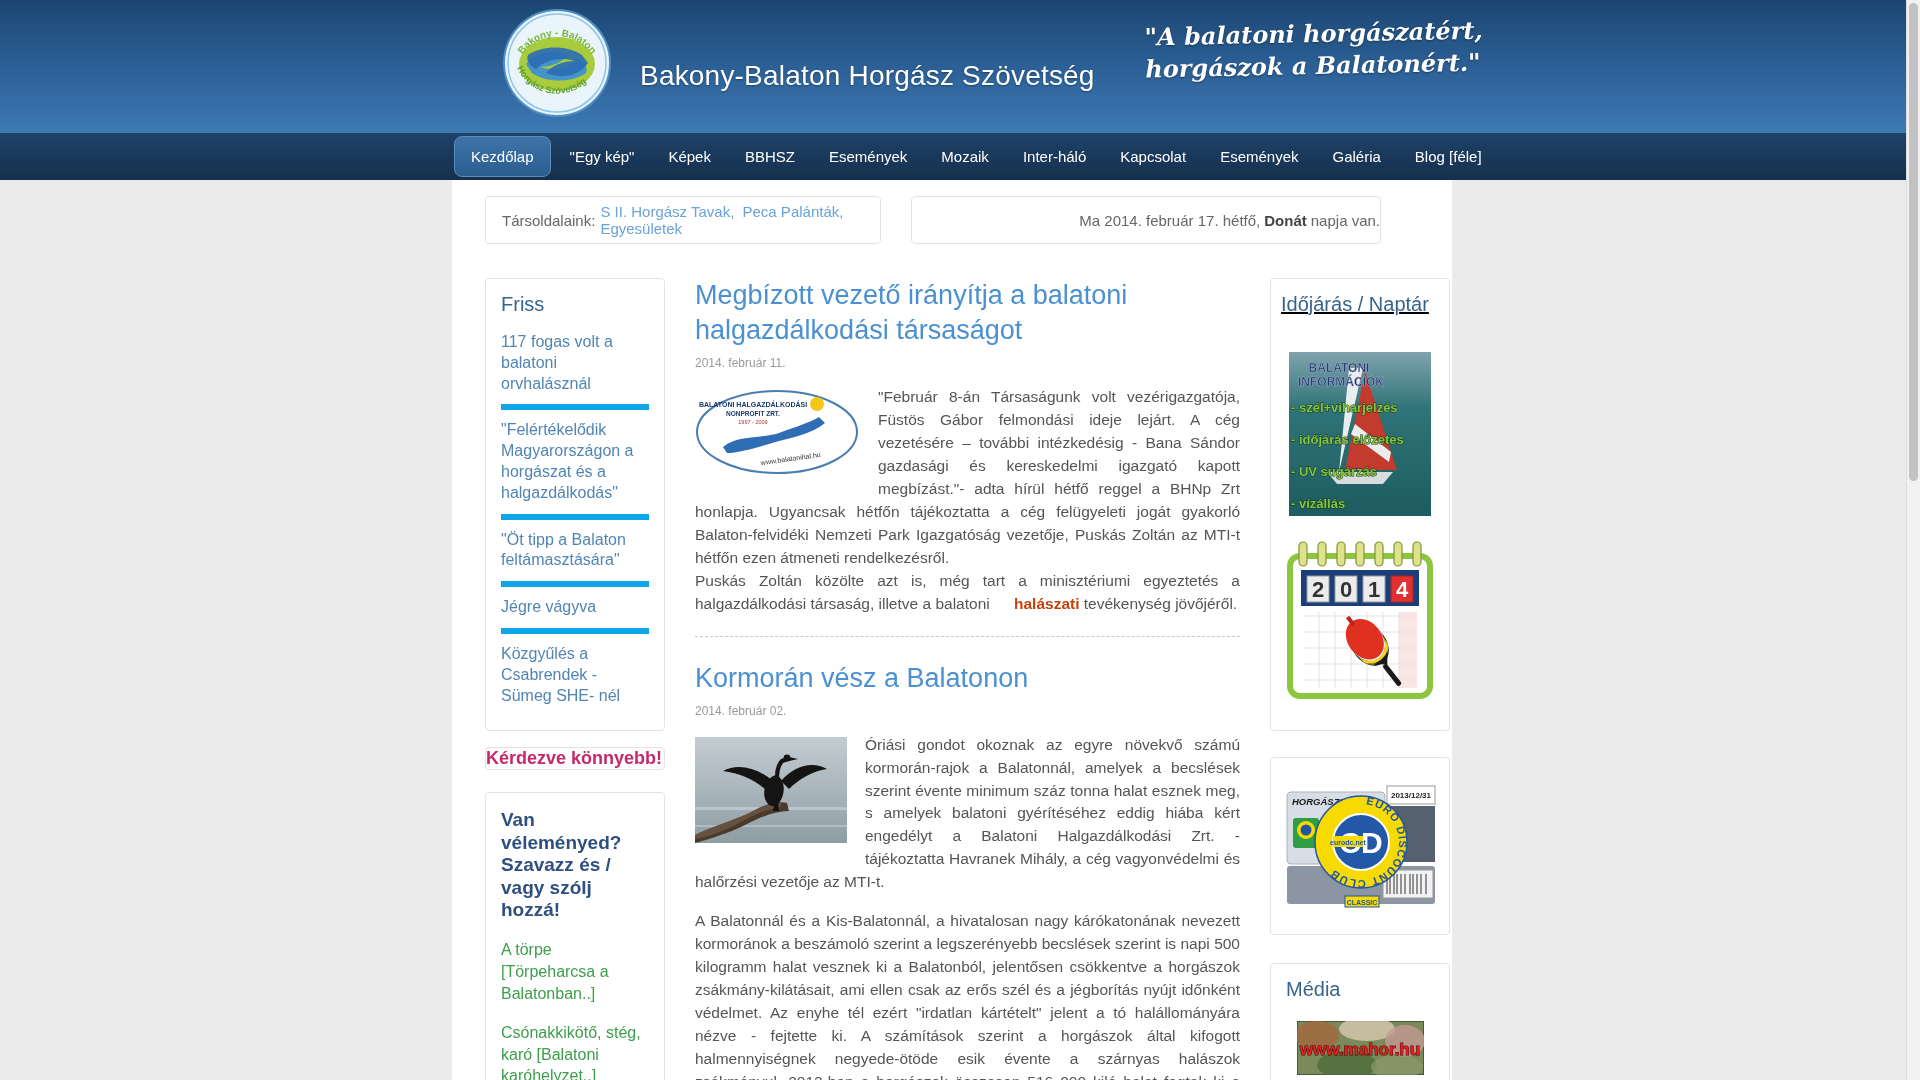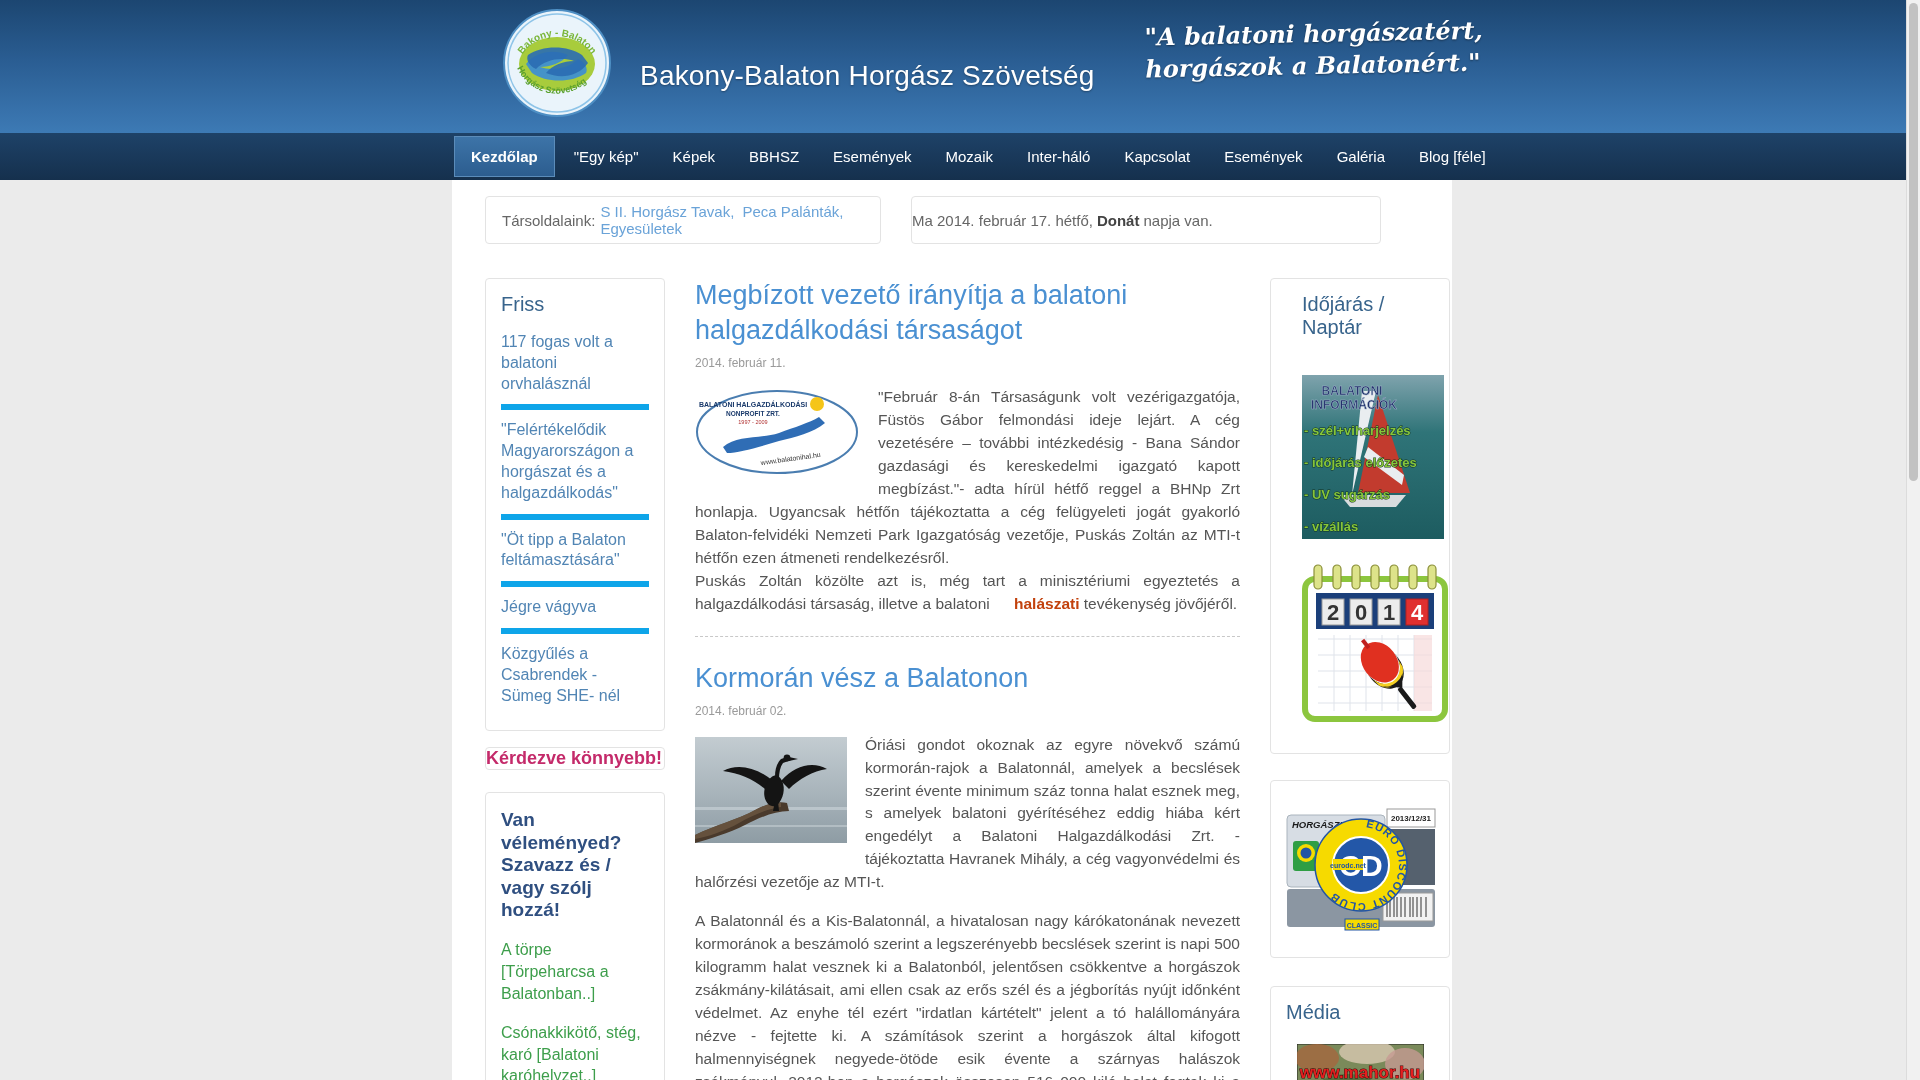--- a/index.html
+++ b/index.html
@@ -18,33 +18,33 @@
     font-size:24px; line-height:1.35; transform:rotate(-1.2deg);
     text-shadow:0 1px 2px rgba(0,0,0,.4); }
 
   
   .nav { height:47px; background:linear-gradient(to bottom,#1e4268,#15304d);
     display:flex; align-items:stretch; }
   .nav-inner { margin-left:452px; display:flex; }
   .nav-item { color:#fff; font-size:15px; display:flex; align-items:center;
     padding:0 17px; cursor:pointer; white-space:nowrap; }
   .nav-item.active { background:linear-gradient(to bottom,#3d74a8,#2c5d8f);
-    border:1px solid #5b8cba; border-radius:0; margin:3px 2px; padding:0 16px;font-weight:bold; }
+    border:1px solid #5b8cba; border-radius:8px; margin:3px 2px; padding:0 16px; }
 
   
   .content-outer { background:#ebebeb; min-height:900px; }
   .content { margin-left:452px; width:1000px; background:#fff; min-height:947px;
     padding:16px 0 0 0; overflow:hidden; }
   .panel { background:#fff; border:1px solid #e3e3e3; border-radius:4px; }
 
   .info-row { display:flex; margin:0 0 0 33px; }
   .info-partners { width:396px; height:48px; display:flex; align-items:center;
     padding:0 16px; font-size:15px; color:#666; }
   .info-date { width:470px; height:48px; margin-left:30px; display:flex;
-    align-items:center; justify-content:flex-start; font-size:15px; color:#666; }
+    align-items:center; justify-content:flex-end; font-size:15px; color:#666; }
   .partner-links { color:#6aa3d8; margin-left:5px; }
   .partner-links a { color:#6aa3d8; text-decoration:none; margin-right:4px;margin-top:18px; }
   .nameday { font-weight:bold; color:#444; margin:0 4px; }
 
   .cols { display:flex; margin:34px 0 0 33px; align-items:flex-start; }
   .col-left { width:180px; }
   .col-main { width:545px; margin-left:30px; }
   .col-right { width:180px; margin-left:30px; }
 
   
@@ -67,21 +67,21 @@
   .article-body { font-size:15.5px; line-height:1.48; color:#555;
     text-align:justify; }
   .article-body p { margin:0; }
   .article-body .spaced { margin-top:16px; }
   .img-float { float:left; margin:3px 18px 6px 0; }
   .dashed-sep { border:none; border-top:1px dashed #c8c8c8; margin:20px 0 24px;
     clear:both; }
   .bold-inline { font-weight:bold; color:#c2410c;margin-left:20px; }
 
   
-  .weather-box { padding:14px 31px 30px; }
+  .weather-box { padding:14px 10px 30px;text-decoration:underline; }
   .weather-box svg { display:block; margin:0 auto; }
   .sp-30 { height:30px; } .sp-24 { height:24px; }
   .card-box { margin-top:26px; padding:20px 14px; }
   .media-box { margin-top:28px; padding:14px 15px 20px; }
 
   
   .scrollbar { position:fixed; right:0; top:0; width:14px; height:1080px;
     background:#f1f1f1; border-left:1px solid #dcdcdc; z-index:50; }
   .scroll-thumb { position:absolute; left:2px; top:3px; width:9px; height:478px;
     background:#c2c2c2; border-radius:5px; }

